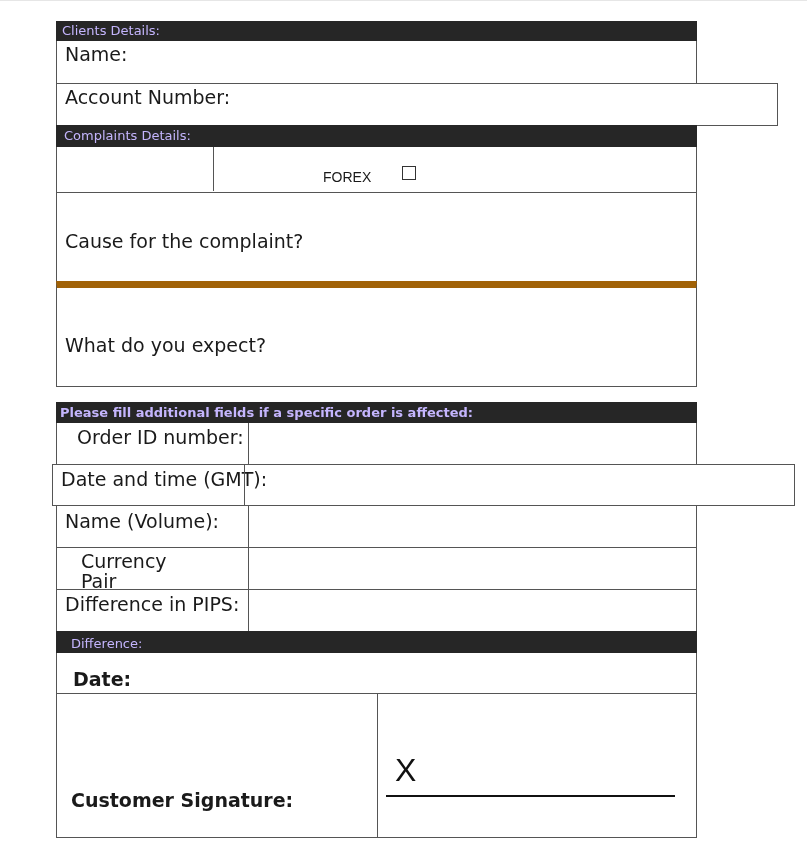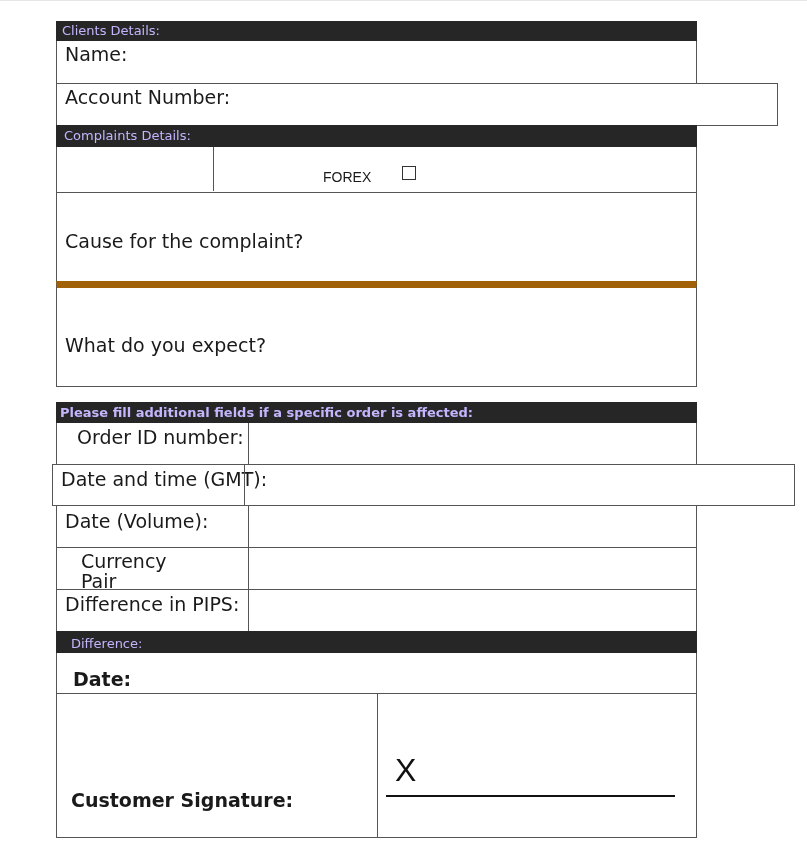--- a/index.html
+++ b/index.html
@@ -43,21 +43,21 @@
 
 <div class="abs cell" style="left:56px;top:423px;width:641px;height:42px;border-top:none;">
   <span class="lbl" style="left:20px;top:3px;">Order ID number:</span>
   <div class="abs" style="left:191px;top:0;width:450px;height:41px;border-left:1px solid #555;"></div>
 </div>
 <div class="abs cell" style="left:52px;top:464px;width:743px;height:42px;">
   <span class="lbl" style="left:8px;top:3px;">Date and time (GMT):</span>
   <div class="abs" style="left:191px;top:0;width:450px;height:40px;border-left:1px solid #555;"></div>
 </div>
 <div class="abs cell" style="left:56px;top:505px;width:641px;height:43px;">
-  <span class="lbl" style="left:8px;top:4px;">Date (Volume):</span>
+  <span class="lbl" style="left:8px;top:4px;">Name (Volume):</span>
   <div class="abs" style="left:191px;top:0;width:450px;height:41px;border-left:1px solid #555;"></div>
 </div>
 <div class="abs cell" style="left:56px;top:547px;width:641px;height:43px;">
   <span class="lbl" style="left:24px;top:3px;white-space:normal;width:110px;line-height:20px;">Currency Pair instrument:</span>
   <div class="abs" style="left:191px;top:0;width:450px;height:41px;border-left:1px solid #555;"></div>
 </div>
 <div class="abs cell" style="left:56px;top:589px;width:641px;height:43px;">
   <span class="lbl" style="left:8px;top:3px;">Difference in PIPS:</span>
   <div class="abs" style="left:191px;top:0;width:450px;height:41px;border-left:1px solid #555;"></div>
 </div>

